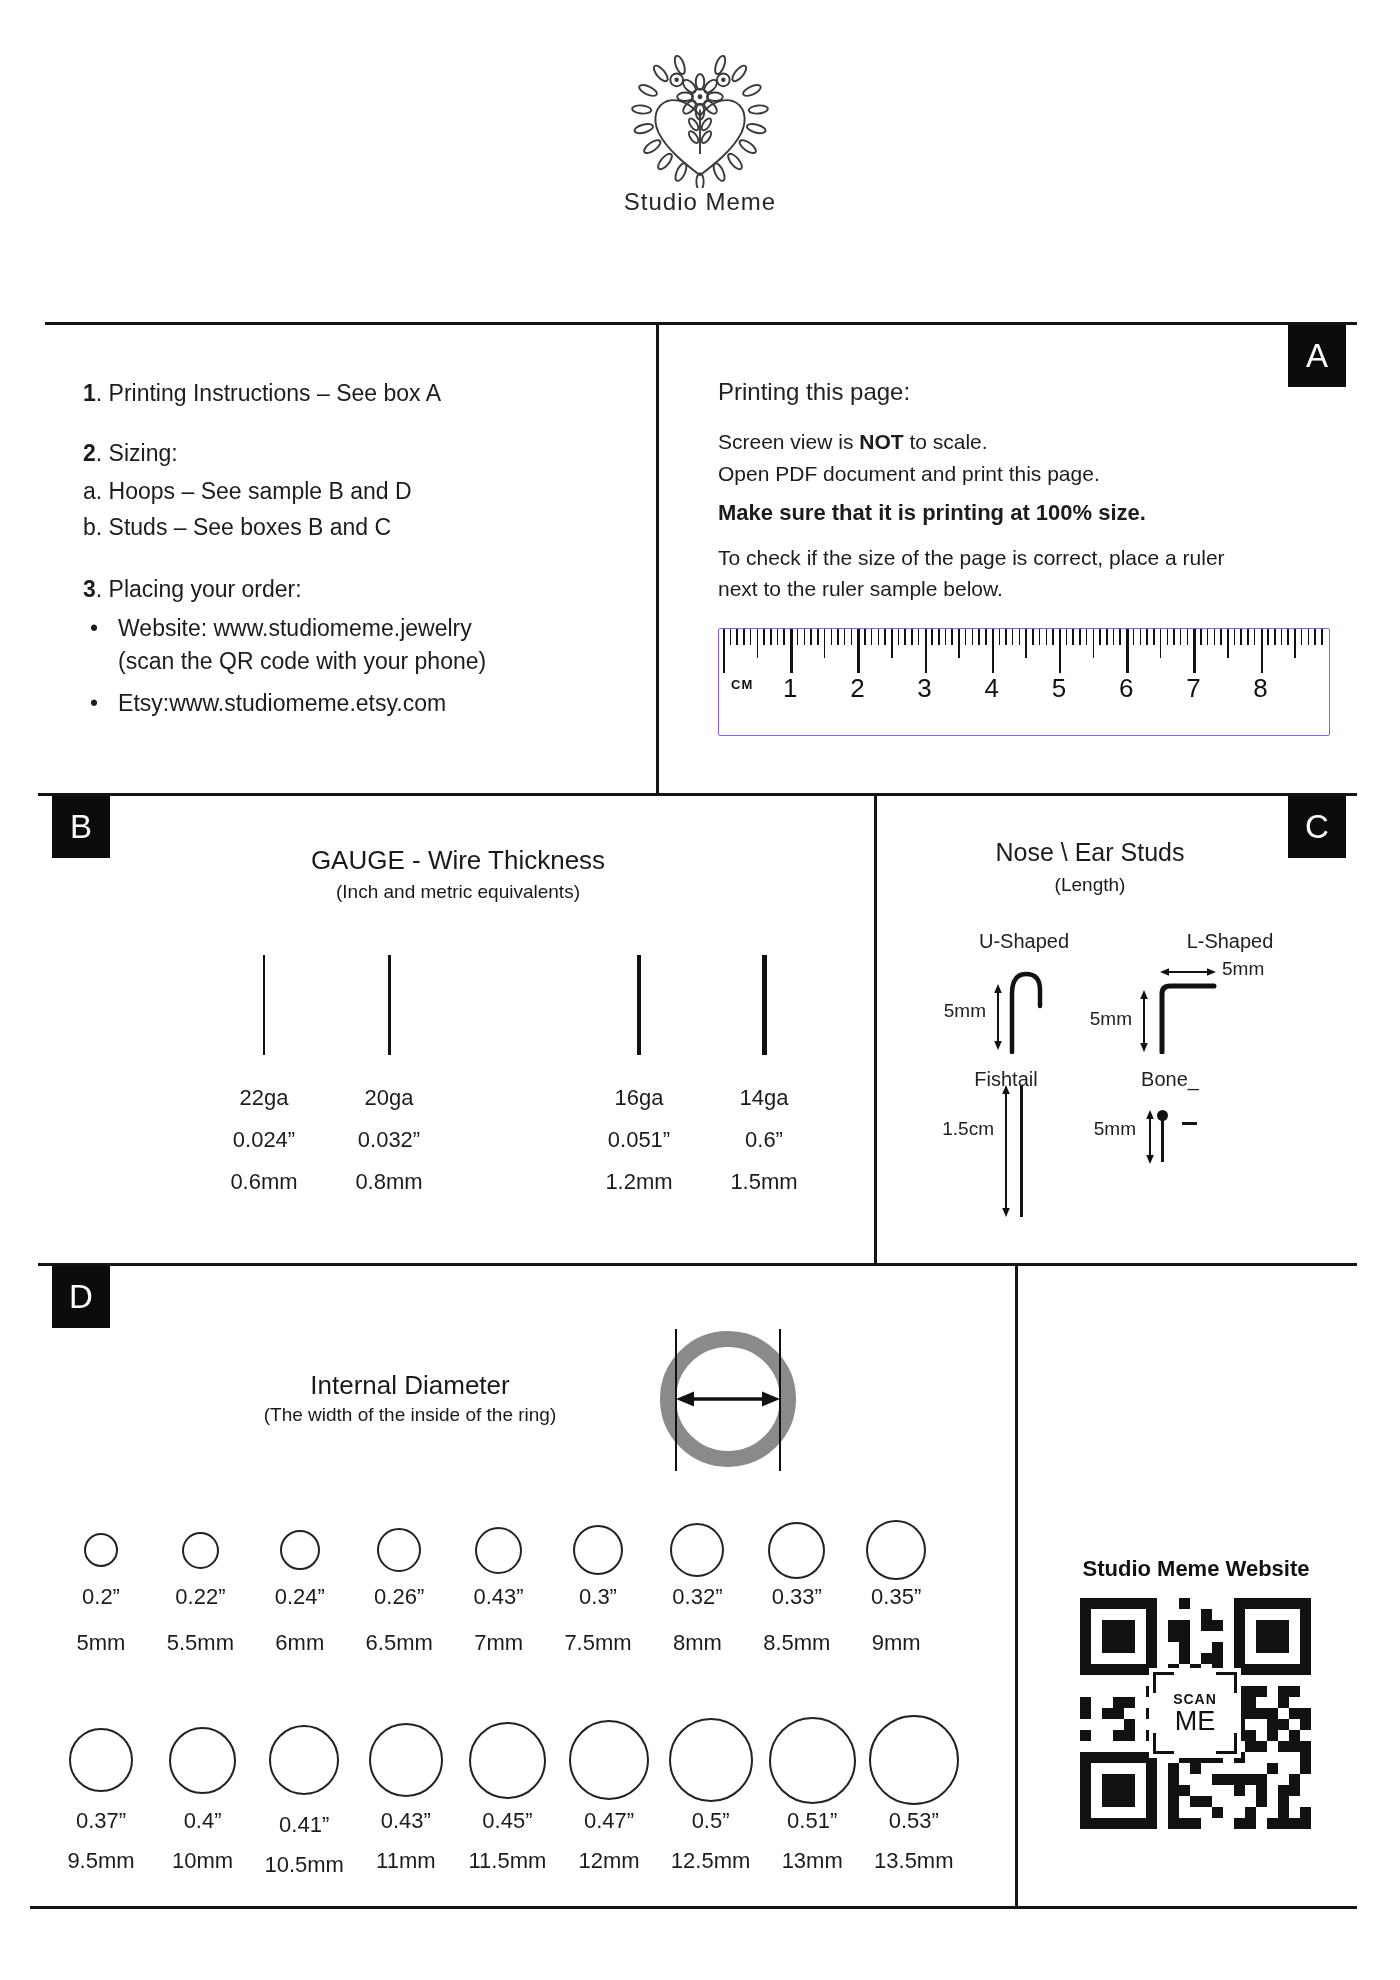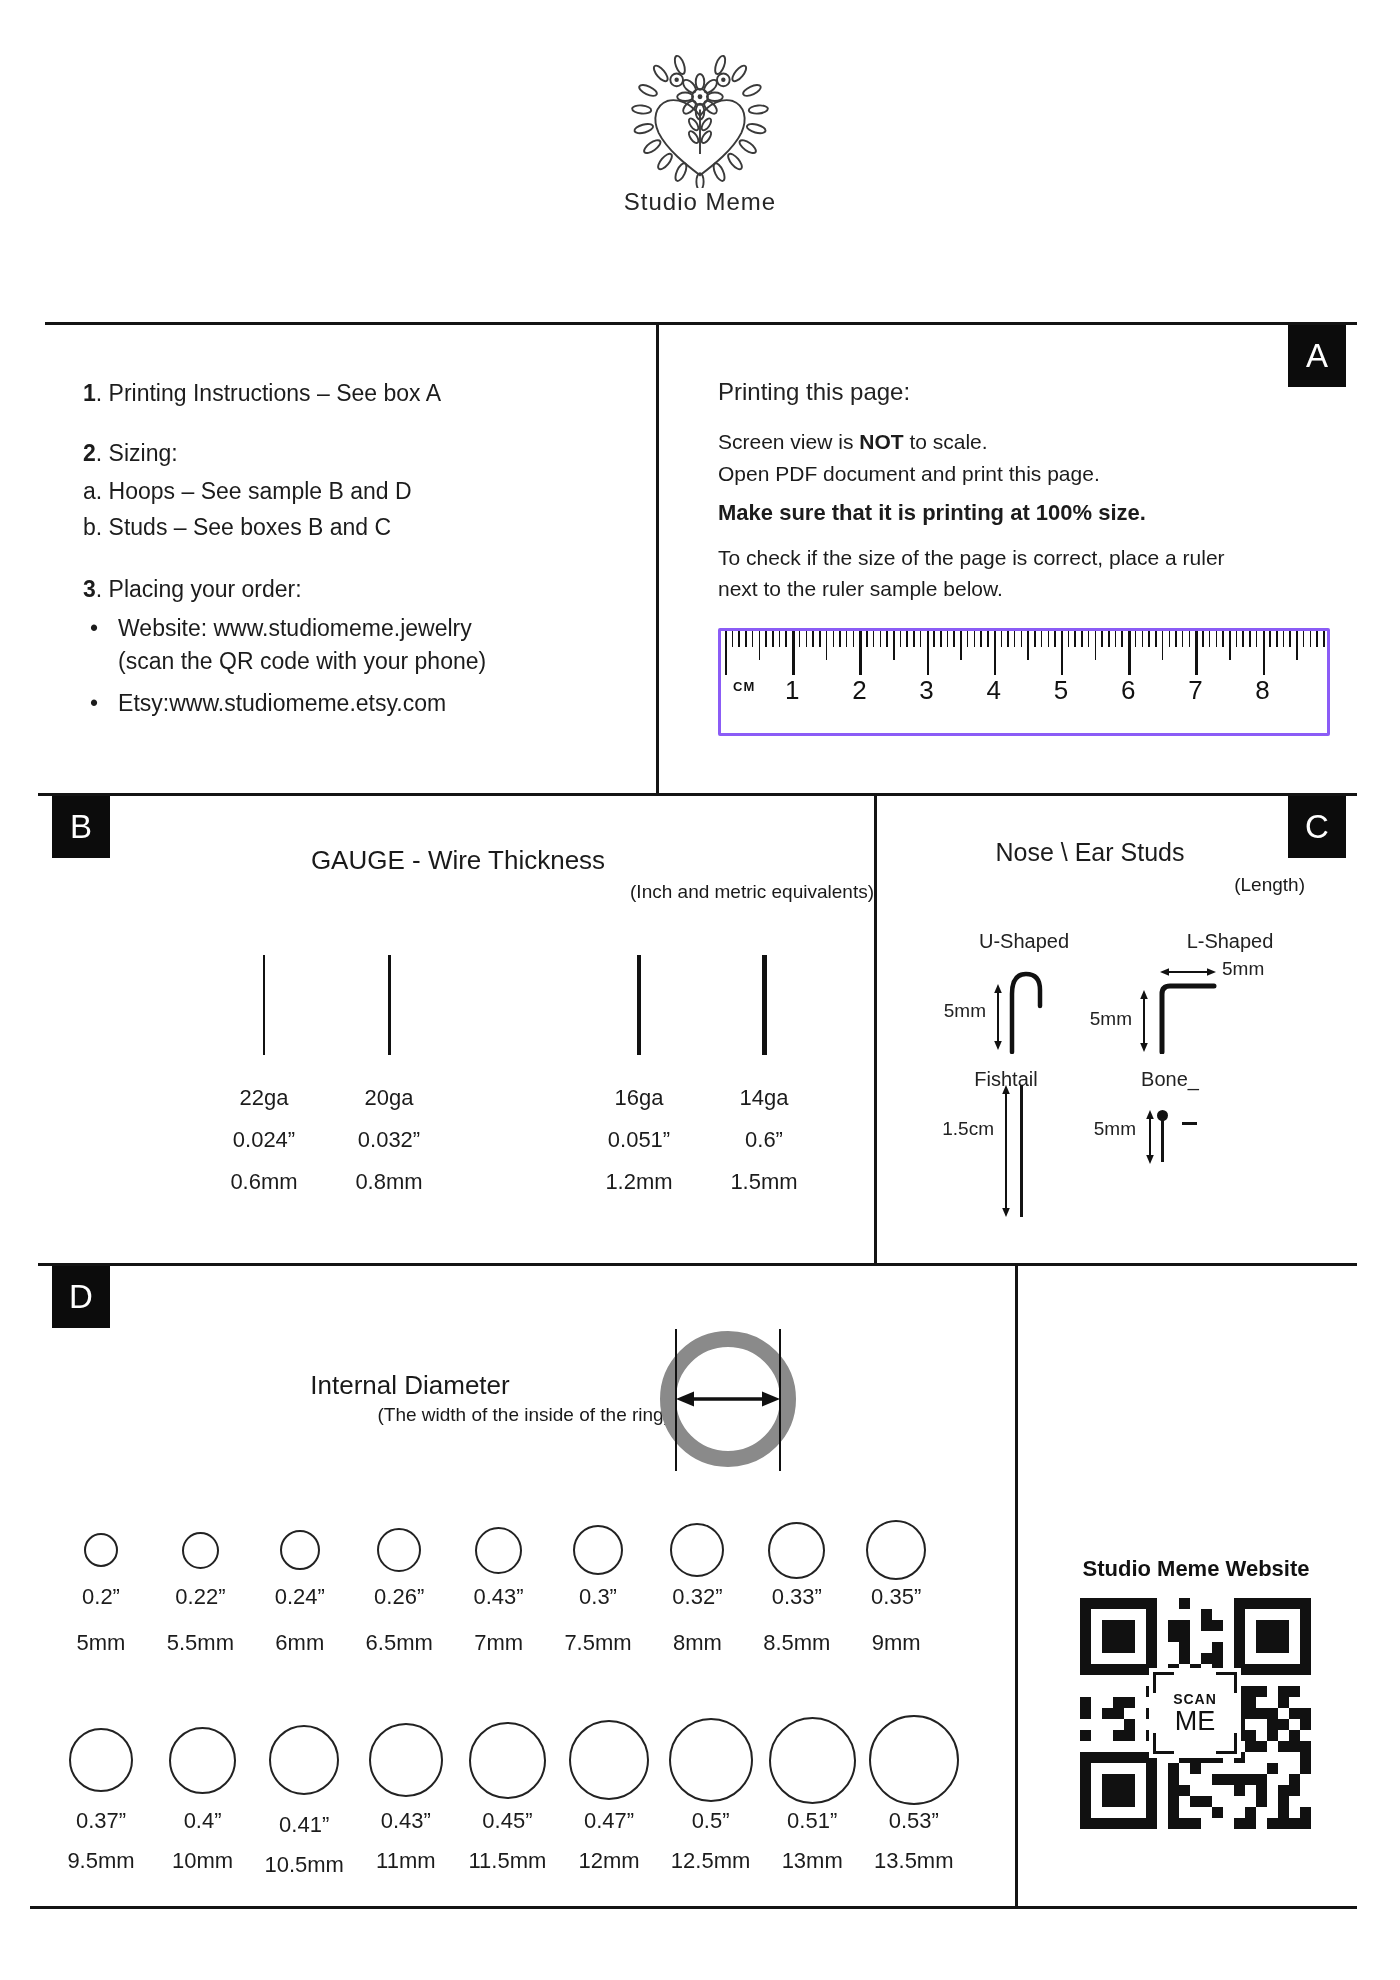--- a/index.html
+++ b/index.html
@@ -11,29 +11,29 @@
              display:flex;align-items:center;justify-content:center;font-size:33px;font-weight:500;}
   .center{text-align:center;}
   .bold{font-weight:bold;}
   .brand-name{font-size:24px;letter-spacing:1px;color:#262626;}
   .page-title{font-size:29px;font-weight:600;letter-spacing:2.5px;color:#161616;}
   .instr{font-size:23px;color:#1c1c1c;}
   .boxa-head{font-size:24px;color:#222;}
   .boxa-line{font-size:21px;}
   .boxa-strong{font-size:22px;font-weight:bold;}
   .sec-title{font-size:26px;color:#1a1a1a;}
-  .sec-sub{font-size:19px;color:#1a1a1a;text-align:right;}
+  .sec-sub{font-size:19px;color:#1a1a1a;}
   .gauge-col{position:absolute;width:120px;top:0;text-align:center;}
   .gauge-line{margin:0 auto;height:100px;background:#111;}
   .gauge-ga{margin-top:30px;font-size:22px;line-height:26px;}
   .gauge-inch{margin-top:16px;font-size:22px;line-height:26px;}
   .gauge-mm{margin-top:16px;font-size:22px;line-height:26px;}
   .stud-name{position:absolute;font-size:20px;text-align:center;color:#222;}
   .measure{position:absolute;font-size:19px;color:#222;}
-  .ruler{position:absolute;left:718px;top:628px;width:612px;height:108px;border:3px solid #8b5cf6;
+  .ruler{position:absolute;left:718px;top:628px;width:612px;height:108px;border:1px solid #8b5cf6;
          background:#fff;border-radius:2px;box-sizing:border-box;}
   .tick{position:absolute;top:0;background:#111;}
   .ruler-num{position:absolute;top:44px;width:34px;text-align:center;font-size:26px;color:#111;}
   .ruler-cm{position:absolute;left:12px;top:48px;font-size:13px;font-weight:bold;color:#111;letter-spacing:1px;}
   .dia-item{position:absolute;width:100px;text-align:center;}
   .circ-slot{display:flex;align-items:center;justify-content:center;}
   .dia-circle{border:2px solid #222;border-radius:50%;box-sizing:border-box;}
   .dia-inch{font-size:22px;line-height:26px;margin-top:0;}
   .dia-mm{font-size:22px;line-height:26px;margin-top:18px;}
   .qr-heading{font-size:22px;font-weight:bold;color:#111;}

